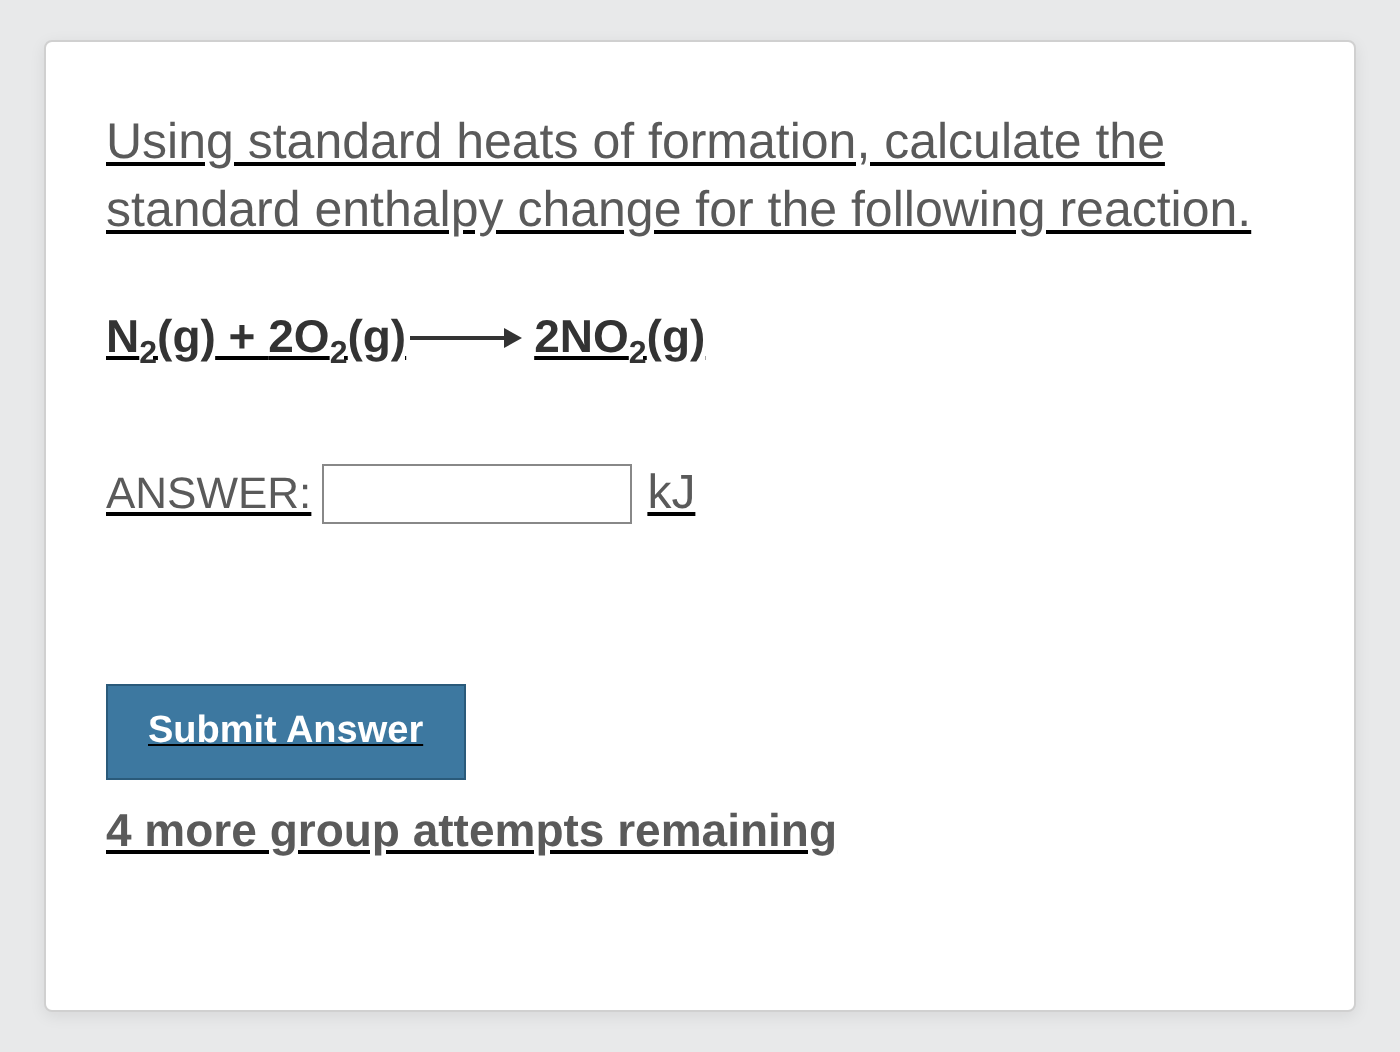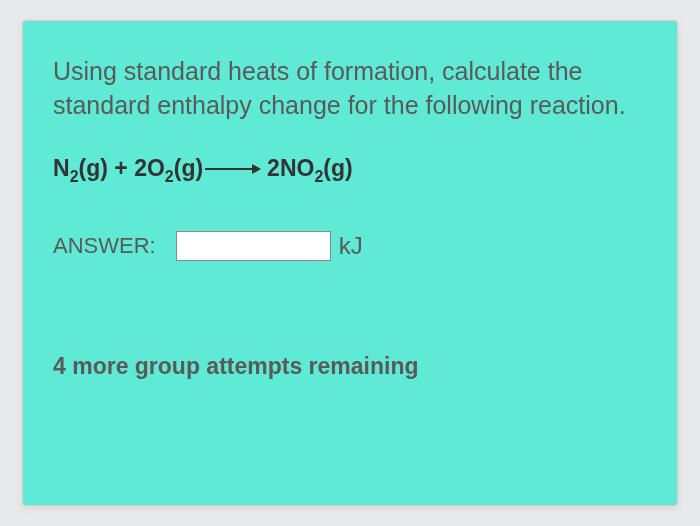--- a/index.html
+++ b/index.html
@@ -13,25 +13,26 @@
       background: #e8e9ea;
       font-family: Arial, Helvetica, sans-serif;
       position: relative;
     }
     .container {
       position: absolute;
       left: 22px;
       top: 20px;
       right: 22px;
       bottom: 20px;
-      background: #5eead4;
+      background: #ffffff;
       border: 1px solid #d0d0d0;
       border-radius: 4px;
       padding: 34px 30px 30px 30px;
       box-shadow: 0 2px 8px rgba(0,0,0,0.08);
+      text-decoration: underline;
     }
     .prompt {
       color: #5a5a5a;
       font-size: 25px;
       line-height: 1.35;
       font-weight: 400;
       margin-bottom: 32px;
     }
     .equation {
       color: #333;
@@ -75,21 +76,21 @@
       transform: translateY(-50%);
     }
     .answer-row {
       display: flex;
       align-items: center;
       margin-bottom: 80px;
       color: #5a5a5a;
       font-size: 22px;
     }
     .answer-label {
-      margin-right: 20px;
+      margin-right: 5px;
     }
     .answer-input {
       width: 155px;
       height: 30px;
       border: 1px solid #888;
       background: #fff;
       font-size: 18px;
       padding: 2px 6px;
       margin-right: 8px;
     }
@@ -129,16 +130,17 @@
     <span><span>N</span><sub>2</sub><span>(g)</span></span><span> + </span><span><span>2O</span><sub>2</sub><span>(g)</span></span><span class="arrow"></span><span><span>2NO</span><sub>2</sub><span>(g)</span></span>
   </div>
 
   <div class="answer-row">
     <span class="answer-label">ANSWER:</span>
     <input type="text" class="answer-input" value="" style="">
     <span class="unit">kJ</span>
   </div>
 
   <div class="button-row">
+    <button class="btn">Submit Answer</button>
   </div>
 
   <div class="attempts">4 more group attempts remaining</div>
 </div>
 
 </body></html>

